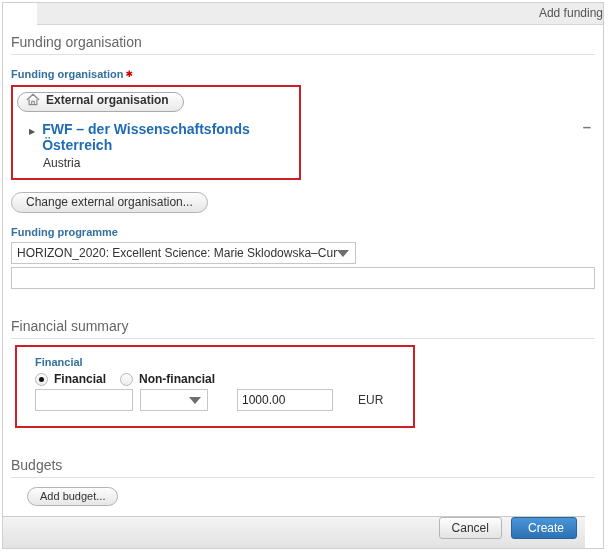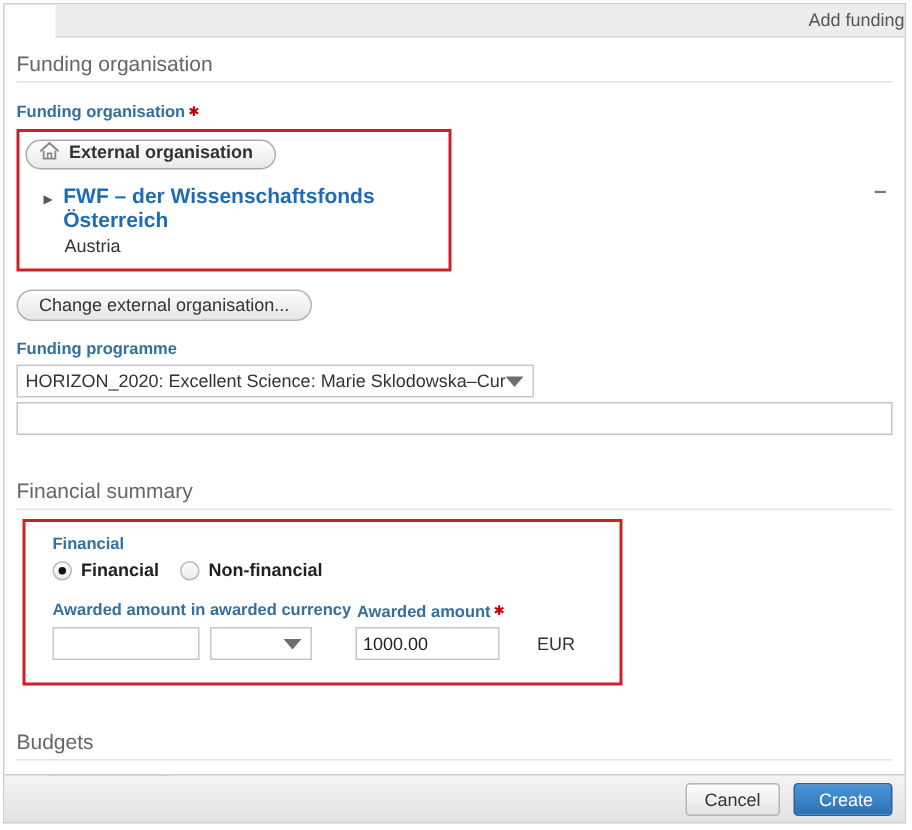--- a/index.html
+++ b/index.html
@@ -76,23 +76,23 @@
   .radio-circle.selected::after { content: ""; width: 5px; height: 5px; border-radius: 50%; background: #111; }
   .amount-labels { display: flex; margin-top: 14px; }
   .amount-labels .l1 { width: 203px; }
   .amount-inputs { display: flex; align-items: center; margin-top: 3px; }
   .inp-small { margin: 0; width: 98px; }
   .currency-select { margin: 0 0 0 7px; width: 68px; }
   .inp-amount { margin: 0 0 0 29px; width: 96px; }
   .eur { margin-left: 25px; font-size: 12px; color: #333; }
   .budget-btn { margin: 9px 0 0 16px; height: 19px; line-height: 17px; font-size: 11px; padding: 0 12px; }
   .footer {
-    position: absolute; left: 0; right: 0; bottom: 0; height: 32px;
+    position: absolute; left: 0; right: 18px; bottom: 0; height: 32px;
     background: linear-gradient(#f4f4f4, #e2e2e2); border-top: 1px solid #cbcbcb;
-    display: flex; align-items: center; justify-content: flex-end; gap: 9px; padding: 0 8px;
+    display: flex; align-items: flex-start; justify-content: flex-end; gap: 9px; padding: 0 8px;
   }
   .btn {
     height: 22px; line-height: 20px; padding: 0 12px; font-size: 12px;
     border-radius: 3px; cursor: pointer;
   }
   .btn-cancel { border: 1px solid #b5b5b5; background: linear-gradient(#fefefe, #e3e3e3); color: #333; }
   .btn-create { border: 1px solid #2a629c; background: linear-gradient(#4a96d8, #2c71b4); color: #fff; padding-left: 16px; }
 </style>
 </head>
 <body>
@@ -150,26 +150,20 @@
         <label class="radio-opt">
           <span class="radio-circle selected"></span>
           <span>Financial</span>
         </label>
         <label class="radio-opt">
           <span class="radio-circle"></span>
           <span>Non-financial</span>
         </label>
       </div>
 
-      <div class="amount-labels">
-        <div class="field-label l1">Awarded amount in awarded currency</div>
-        <div class="field-label">
-          <span>Awarded amount</span><span class="req">✱</span>
-        </div>
-      </div>
 
       <div class="amount-inputs">
         <input class="text-input inp-small" type="text" value="" style="">
         <div class="select-box currency-select">
           <span class="sel-text"></span>
           <span class="caret"></span>
         </div>
         <input class="text-input inp-amount" type="text" value="1000.00" style="">
         <span class="eur">EUR</span>
       </div>

